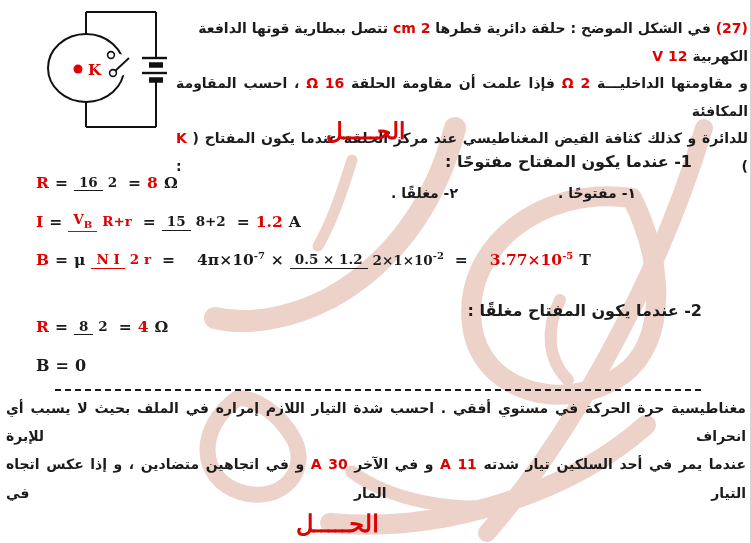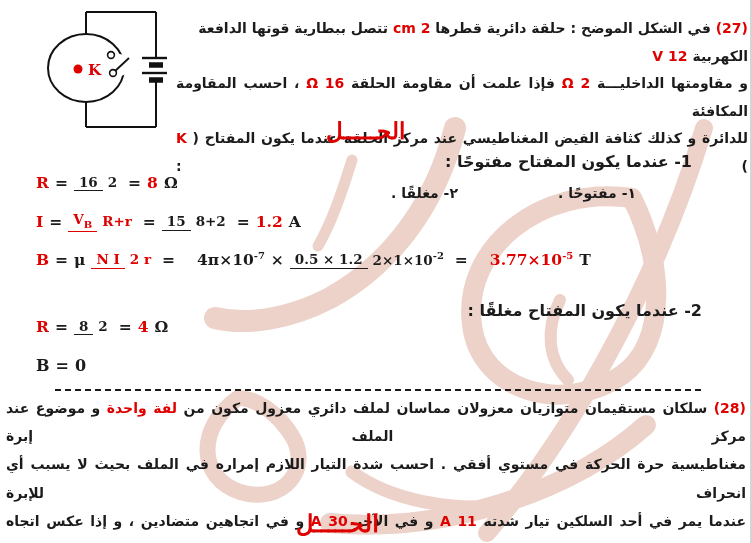--- a/index.html
+++ b/index.html
@@ -188,21 +188,20 @@
 
     <div class="eq eq-b0 red">
       <span>B</span>
       <span>=</span>
       <span>0</span>
     </div>
 
     <div class="sep"></div>
 
     <div class="p28 ar">
-      <div class="jline"><span class="red">(28)</span><span> سلكان مستقيمان متوازيان معزولان مماسان لملف دائري معزول مكون من </span><span class="red">لفة واحدة</span><span> و موضوع عند مركز الملف إبرة</span></div>
       <div class="jline">مغناطيسية حرة الحركة في مستوي أفقي . احسب شدة التيار اللازم إمراره في الملف بحيث لا يسبب أي انحراف للإبرة</div>
       <div class="jline"><span>عندما يمر في أحد السلكين تيار شدته </span><span class="red">11 A</span><span> و في الآخر </span><span class="red">30 A</span><span> و في اتجاهين متضادين ، و إذا عكس اتجاه التيار المار في</span></div>
 
     </div>
 
     <div class="sol-h sol-h2">الحـــــل</div>
 
   </div>
 
   <div class="page-edge"></div>

